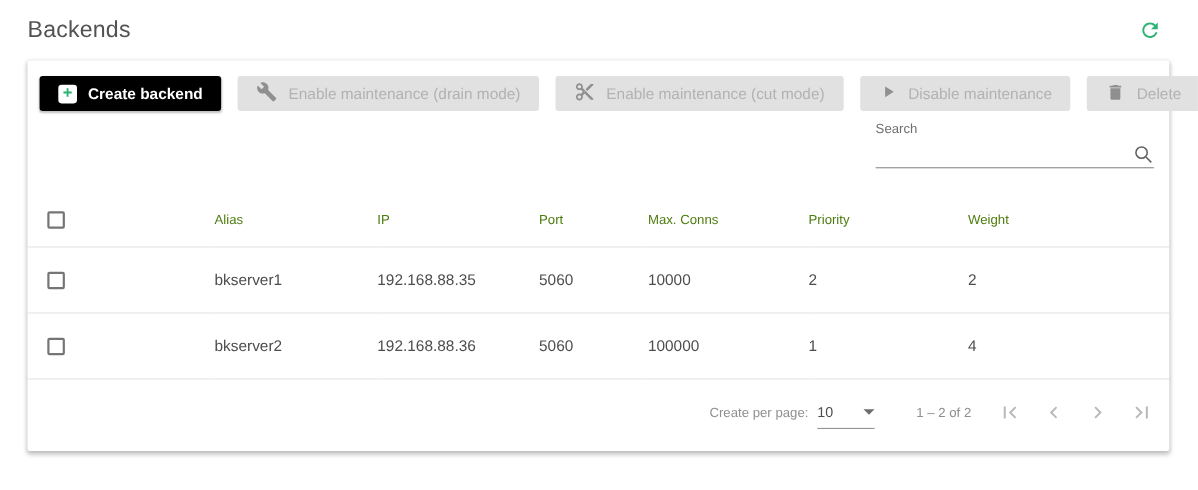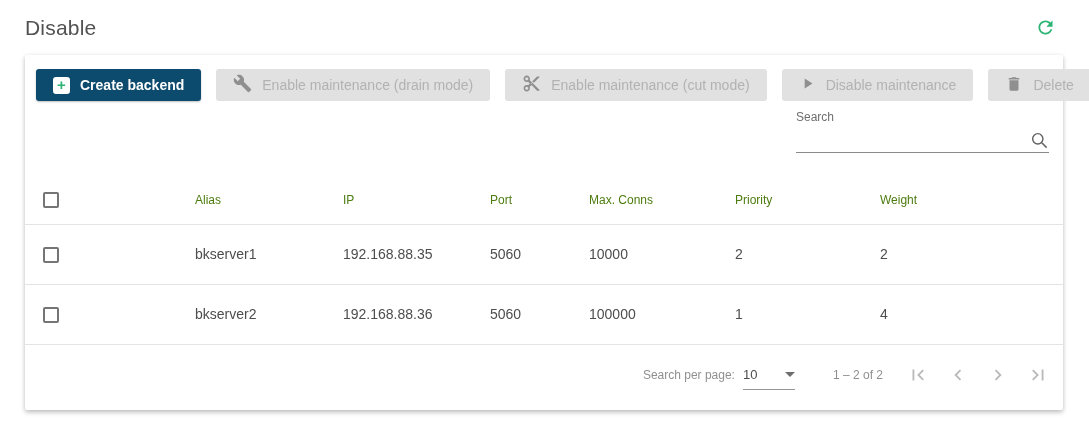--- a/index.html
+++ b/index.html
@@ -29,21 +29,21 @@
     padding: 14px 0 0 11px;
   }
   .btn {
     display: inline-flex; align-items: center; gap: 10px;
     height: 32px; padding: 0 17px;
     border: none; border-radius: 3px;
     font-family: "Liberation Sans", sans-serif;
     font-size: 14px; cursor: pointer; white-space: nowrap;
   }
   .btn-primary {
-    background: #0c4a6e; color: #ffffff; font-weight: 700;
+    background: #000000; color: #ffffff; font-weight: 700;
     box-shadow: 0 1px 2px rgba(0,0,0,.25);
   }
   .btn-disabled {
     background: #e1e1e1; color: #b2b2b2; font-weight: 400;
     cursor: default;
   }
   .plus-box {
     width: 17px; height: 17px; background: #ffffff; border-radius: 3px;
     display: inline-flex; align-items: center; justify-content: center;
     color: #2ab373; font-weight: 700; font-size: 15px; line-height: 1;
@@ -106,21 +106,21 @@
     border-top: 5px solid #6e6e6e;
   }
   .range-label { margin: 0 6px 0 38px; color: #8f8f8f; }
   .nav-btn { background: none; border: none; padding: 0; margin-left: 18px; cursor: default; line-height: 0; }
   .nav-btn svg { fill: #b9b9b9; }
 </style>
 </head>
 <body>
 
 <div class="page-header">
-  <h1 class="page-title">Disable</h1>
+  <h1 class="page-title">Backends</h1>
   <button class="refresh-btn">
     <span>
       <svg width="21" height="21" viewBox="0 0 24 24" fill="#2ab373">
           <path d="M17.65 6.35C16.2 4.9 14.21 4 12 4c-4.42 0-7.99 3.58-7.99 8s3.57 8 7.99 8c3.73 0 6.84-2.55 7.73-6h-2.08c-.82 2.33-3.04 4-5.65 4-3.31 0-6-2.69-6-6s2.69-6 6-6c1.66 0 3.14.69 4.22 1.78L13 11h7V4l-2.35 2.35z"></path>
         </svg>
     </span>
   </button>
 </div>
 
 <div class="card">
@@ -222,21 +222,21 @@
         <td>192.168.88.36</td>
         <td>5060</td>
         <td>100000</td>
         <td>1</td>
         <td>4</td>
       </tr>
     </tbody>
   </table>
 
   <div class="paginator">
-    <span>Search per page:</span>
+    <span>Create per page:</span>
     <div class="page-size-select">
       <span class="page-size-value">10</span>
       <span class="caret-down"></span>
     </div>
     <span class="range-label">1 – 2 of 2</span>
 
     <button class="nav-btn">
       <span>
         <svg width="22" height="22" viewBox="0 0 24 24">
             <path d="M18.41 16.59 13.82 12l4.59-4.59L17 6l-6 6 6 6 1.41-1.41zM6 6h2v12H6V6z"></path>

